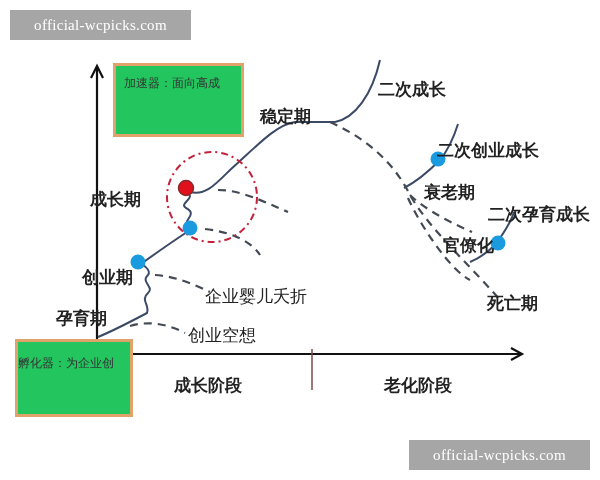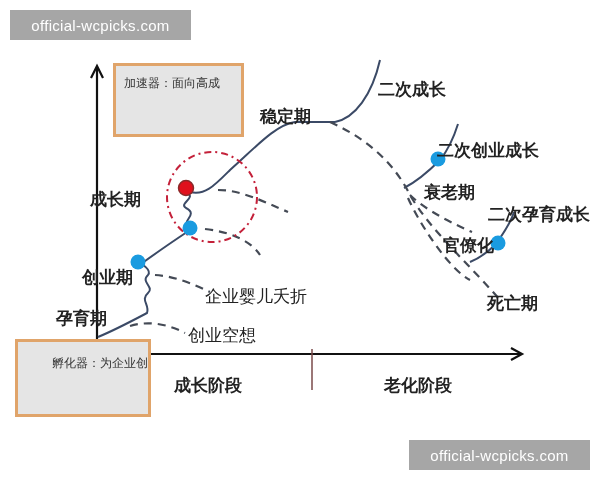--- a/index.html
+++ b/index.html
@@ -1,26 +1,26 @@
 <!DOCTYPE html>
 <html><head>
 <meta charset="utf-8">
 <style>
   html, body { margin:0; padding:0; background:#ffffff; }
   body { width:600px; height:480px; position:relative; overflow:hidden;
          font-family:"DejaVu Sans", "Liberation Sans", sans-serif; }
   .wm { position:absolute; background:#a6a6a6; color:#ffffff;
-        font-family:Liberation Sans, sans-serif; font-size:15px; letter-spacing:0.3px;
+        font-family:Liberation Serif, serif; font-size:15px; letter-spacing:0.3px;
         display:flex; align-items:center; justify-content:center; }
   .wm-top { left:10px; top:10px; width:181px; height:30px; }
   .wm-bot { left:409px; top:440px; width:181px; height:30px; }
-  .box { position:absolute; border:3px solid #e0a46a; background:#e5e5e5;
+  .box { position:absolute; border:3px solid #e0a46a; background:#22c55e;
          color:#333; font-size:12px; line-height:26px; box-sizing:border-box; }
   .box-acc { left:113px; top:63px; width:131px; height:74px; padding:4px 0 0 8px; }
-  .box-inc { left:15px; top:339px; width:136px; height:78px; text-align:right; padding-top:8px; }
+  .box-inc { left:15px; top:339px; width:118px; height:78px; text-align:left; padding-top:8px; }
   .lbl { position:absolute; font-size:17px; font-weight:bold; color:#222; white-space:nowrap; }
   .lbl-n { font-weight:normal; color:#222; }
   svg { position:absolute; left:0; top:0; }
 </style>
 </head>
 <body>
 
 <div class="wm wm-top">official-wcpicks.com</div>
 
 <svg width="600" height="480">

